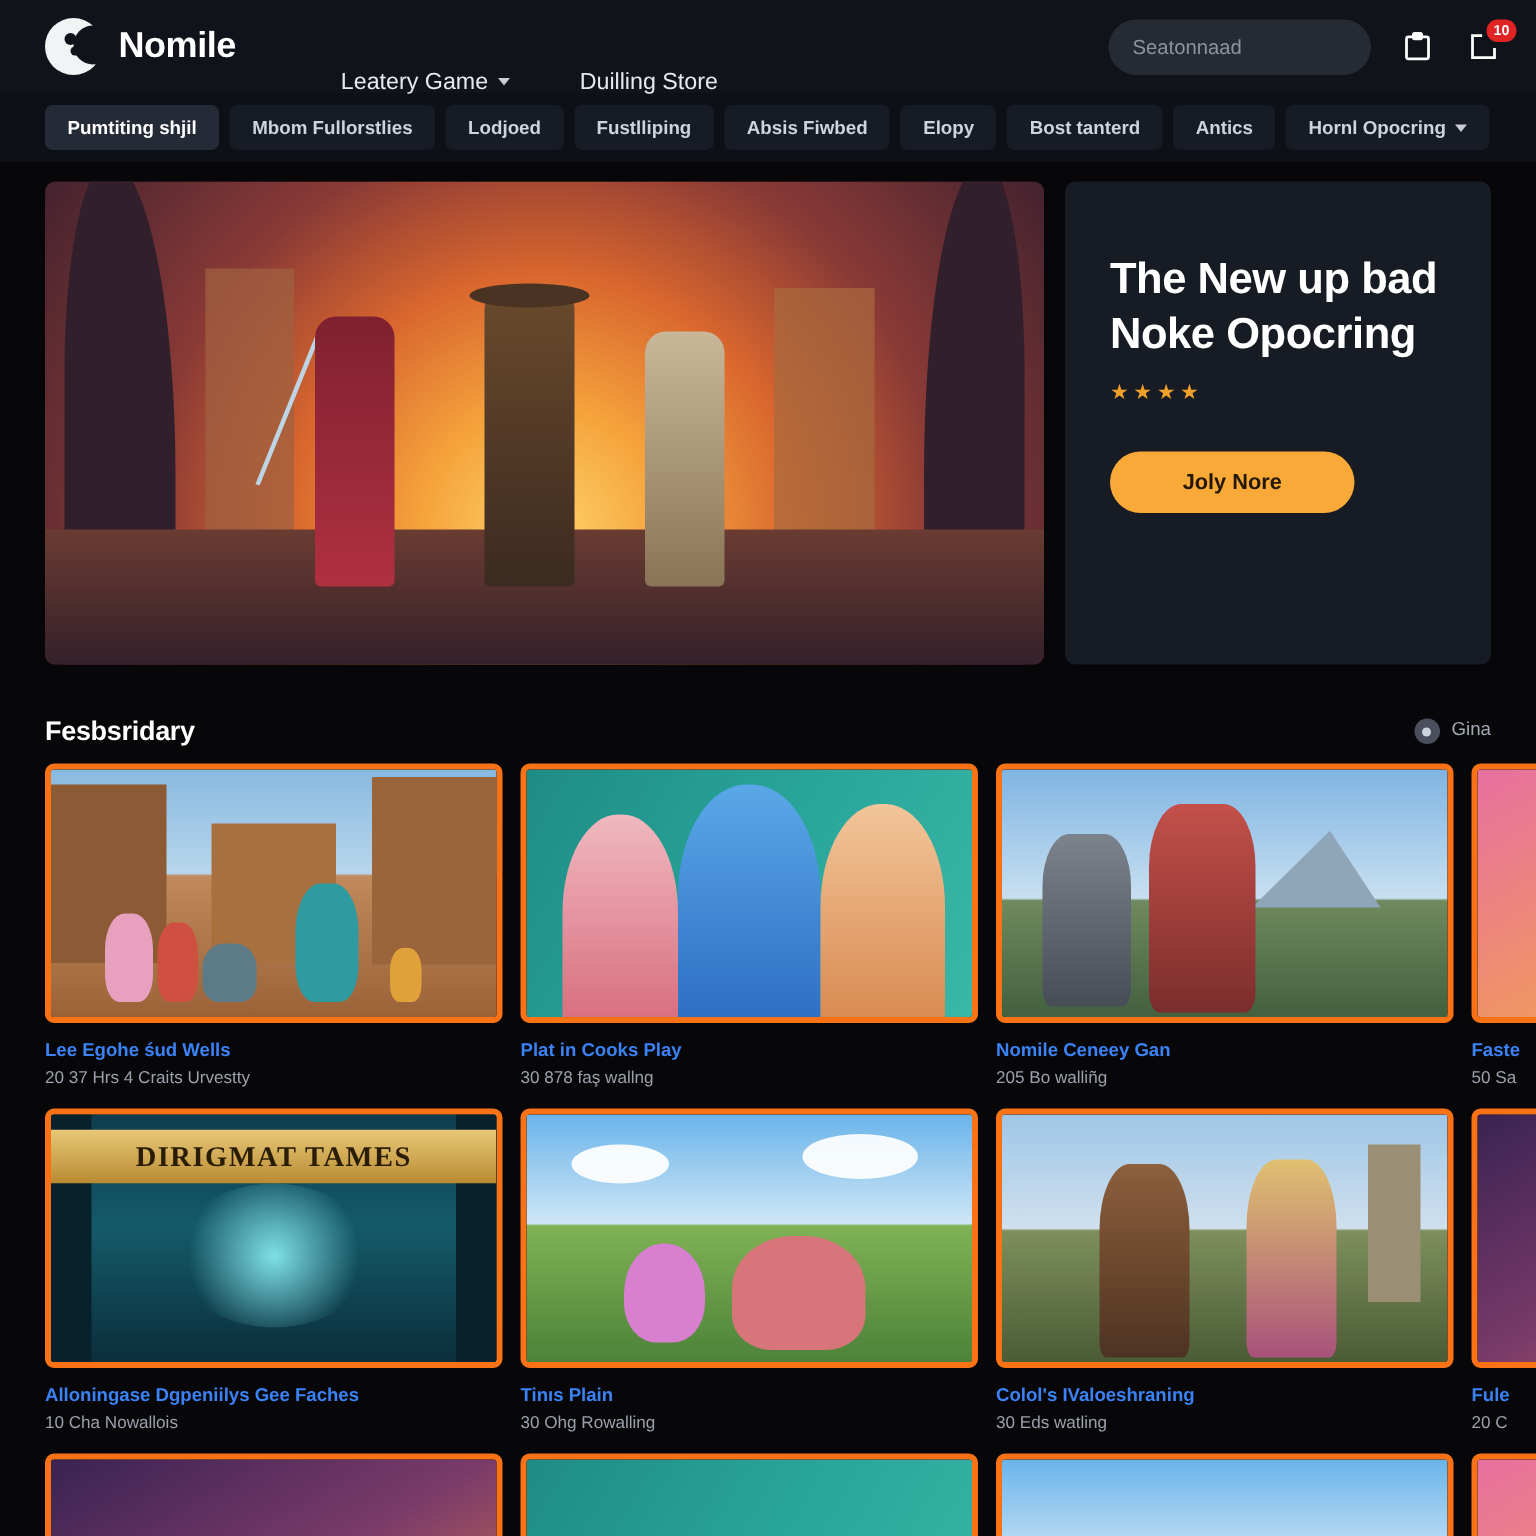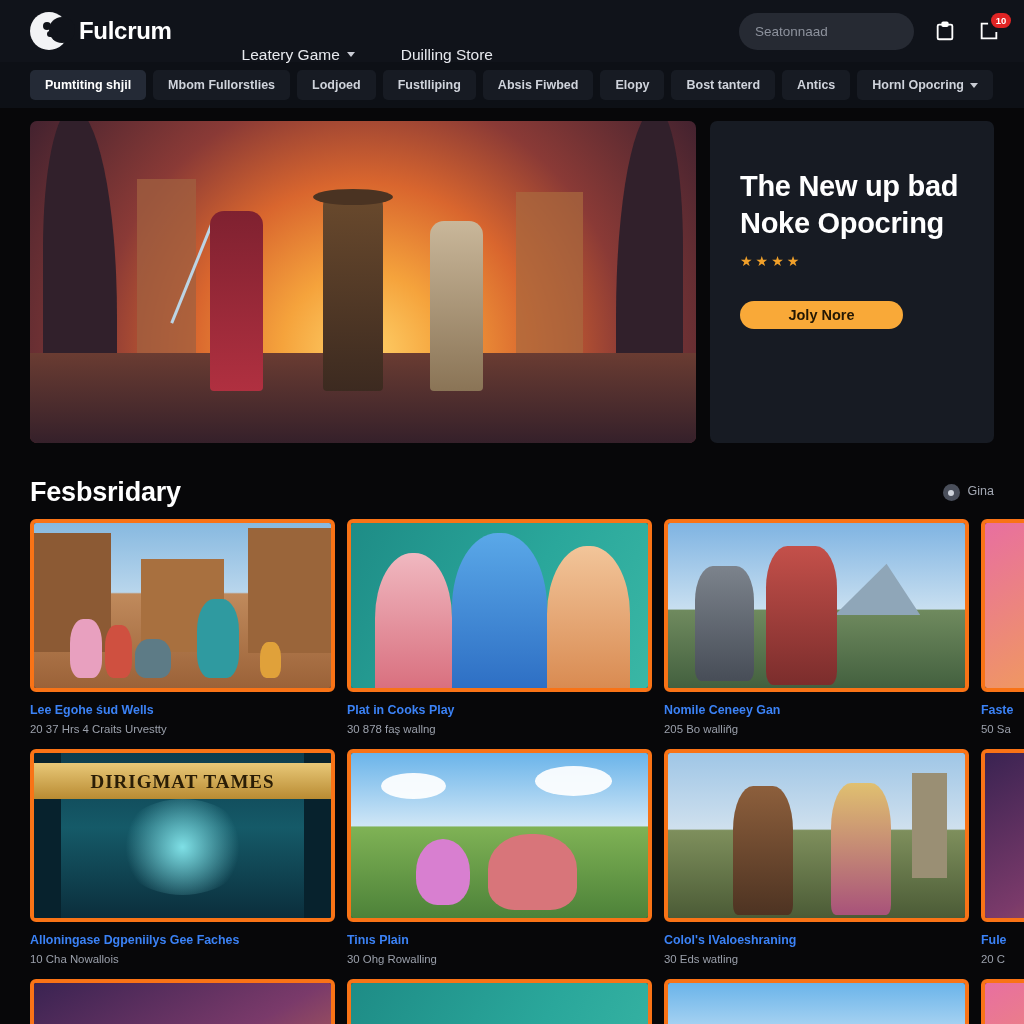--- a/index.html
+++ b/index.html
@@ -93,29 +93,29 @@
   }
   .hero-panel{
     width:284px; border-radius:7px; background:#171b23;
     padding:47px 30px 0 30px;
   }
   .hero-title{ color:#fff; font-size:29px; font-weight:bold; line-height:1.26; letter-spacing:-.3px;}
   .stars{ display:flex; gap:3px; margin-top:13px; }
   .star{ color:#f0a02a; font-size:14px; line-height:1; }
   .hero-desc{ color:#9ea4b0; font-size:11.7px; line-height:1.75; margin-top:15px; }
   .hero-btn{
-    margin-top:33px; width:163px;height:28px;border-radius:21px;
+    margin-top:33px; width:163px;height:41px;border-radius:21px;
     background:#f9a938; color:#241804;
     font-size:14.5px; font-weight:bold;
     display:flex;align-items:center;justify-content:center; cursor:pointer;
   }
 
   
   .sec-head{ display:flex; align-items:center; margin-top:34px; }
-  .sec-title{ color:#fff; font-size:27px; font-weight:bold; letter-spacing:-.2px;}
+  .sec-title{ color:#fff; font-size:18px; font-weight:bold; letter-spacing:-.2px;}
   .sec-user{ margin-left:auto; display:flex; gap:8px; cursor:pointer; }
   .sec-user .av{
     width:17px;height:17px;border-radius:50%;
     background:#4a4f5b; display:flex;align-items:center;justify-content:center;
   }
   .sec-user .av i{ display:block;width:6px;height:6px;border-radius:50%;background:#cfd3db; }
   .sec-user span{ color:#a3a8b3; font-size:12.5px; }
 
   .grid{
     display:grid;
@@ -201,21 +201,21 @@
 <body>
 
 <div class="topbar">
 
   <div class="brand">
     <div class="brand-logo">
       <div class="cut"></div>
         <div class="eye"></div>
         <div class="beak"></div>
     </div>
-    <div class="brand-name">Fulcrum</div>
+    <div class="brand-name">Nomile</div>
   </div>
 
   <div class="nav-links">
     <div class="nav-link">
       <span>Leatery Game</span>
       <i class="caret"></i>
     </div>
     <div class="nav-link">
       <span>Duilling Store</span>
     </div>

